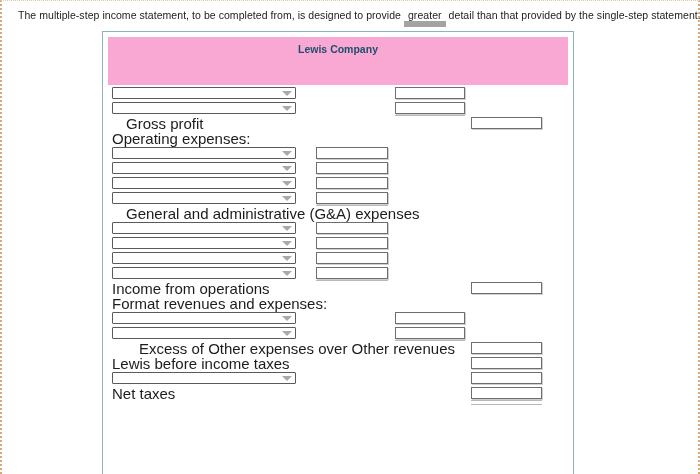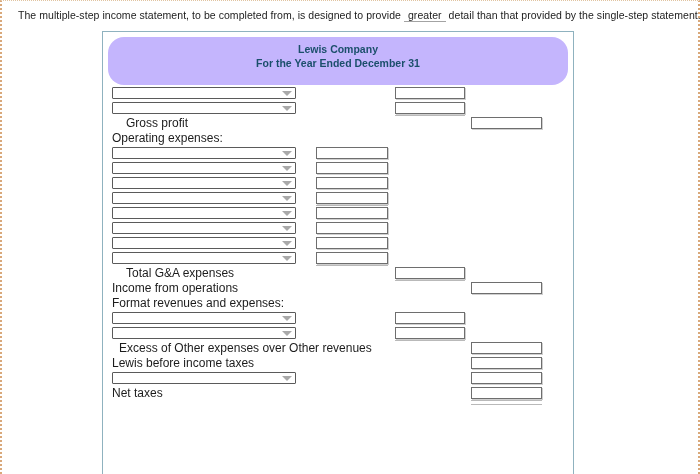--- a/index.html
+++ b/index.html
@@ -29,45 +29,44 @@
     left: 18px;
     top: 9px;
     font-size: 10.5px;
     color: #1c1c1c;
     white-space: nowrap;
     letter-spacing: 0.005em;
   }
   .blank-answer {
     display: inline-block;
     padding: 0 4px;
-    border-bottom: 1px solid #a3a3a3;
+    border-bottom: 6px solid #a3a3a3;
     color: #1c1c1c;
   }
   .stmt-panel {
     position: absolute;
     left: 102px;
     top: 31px;
     width: 472px;
     height: 443px;
     box-sizing: border-box;
     border: 1px solid #8fb2bf;
     border-bottom: none;
     background: #ffffff;
   }
   .stmt-header {
     position: absolute;
     left: 5px;
     top: 5px;
     width: 460px;
     height: 48px;
-    background: #c4b5fd;
+    background: #f9a8d4;
     text-align: center;
     padding-top: 5px;
     box-sizing: border-box;
-    border-radius: 16px;
   }
   .stmt-header div {
     font-size: 10.5px;
     font-weight: bold;
     color: #1b4f6b;
     line-height: 14px;
     white-space: nowrap;
   }
   
   .rows {
@@ -77,29 +76,29 @@
     width: 472px;
   }
   .row {
     position: relative;
     height: 15px;
     width: 472px;
   }
   .label {
     position: absolute;
     top: 0px;
-    font-size: 12px;
+    font-size: 15px;
     color: #1c1c1c;
     line-height: 15px;
     white-space: nowrap;
     text-align: center;
   }
   .ind0 { left: 9px; }
   .ind1 { left: 23px; }
-  .ind2 { left: 16px; }
+  .ind2 { left: 36px; }
 
   
   .sel {
     position: absolute;
     left: 9px;
     top: 1px;
     width: 184px;
     height: 12px;
     box-sizing: border-box;
     border: 1px solid #5a5a5a;
@@ -153,21 +152,20 @@
 <div class="intro">
   <span>The multiple-step income statement, to be completed from, is designed to provide</span>
   <span class="blank-answer">greater</span>
   <span>detail than that provided by the single-step statement.</span>
 </div>
 
 <div class="stmt-panel">
 
   <div class="stmt-header">
     <div>Lewis Company</div>
-    <div>For the Year Ended December 31</div>
   </div>
 
   <div class="rows" id="rows-container">
       <div class="row">
         <div class="sel">
           <span class="arrow"></span>
         </div>
         <div class="box col-b"></div>
       </div>
       <div class="row">
@@ -203,20 +201,23 @@
         <div class="box col-a"></div>
       </div>
       <div class="row">
         <div class="sel">
           <span class="arrow"></span>
         </div>
         <div class="box col-a"></div>
         <div class="rule col-a"></div>
       </div>
       <div class="row">
+        <div class="label ind1">General and administrative (G&amp;A) expenses</div>
+      </div>
+      <div class="row">
         <div class="sel">
           <span class="arrow"></span>
         </div>
         <div class="box col-a"></div>
       </div>
       <div class="row">
         <div class="sel">
           <span class="arrow"></span>
         </div>
         <div class="box col-a"></div>
@@ -226,25 +227,20 @@
           <span class="arrow"></span>
         </div>
         <div class="box col-a"></div>
       </div>
       <div class="row">
         <div class="sel">
           <span class="arrow"></span>
         </div>
         <div class="box col-a"></div>
         <div class="rule col-a"></div>
-      </div>
-      <div class="row">
-        <div class="label ind1">Total G&amp;A expenses</div>
-        <div class="box col-b"></div>
-        <div class="rule col-b"></div>
       </div>
       <div class="row">
         <div class="label ind0">Income from operations</div>
         <div class="box col-c"></div>
       </div>
       <div class="row">
         <div class="label ind0">Format revenues and expenses:</div>
       </div>
       <div class="row">
         <div class="sel">

